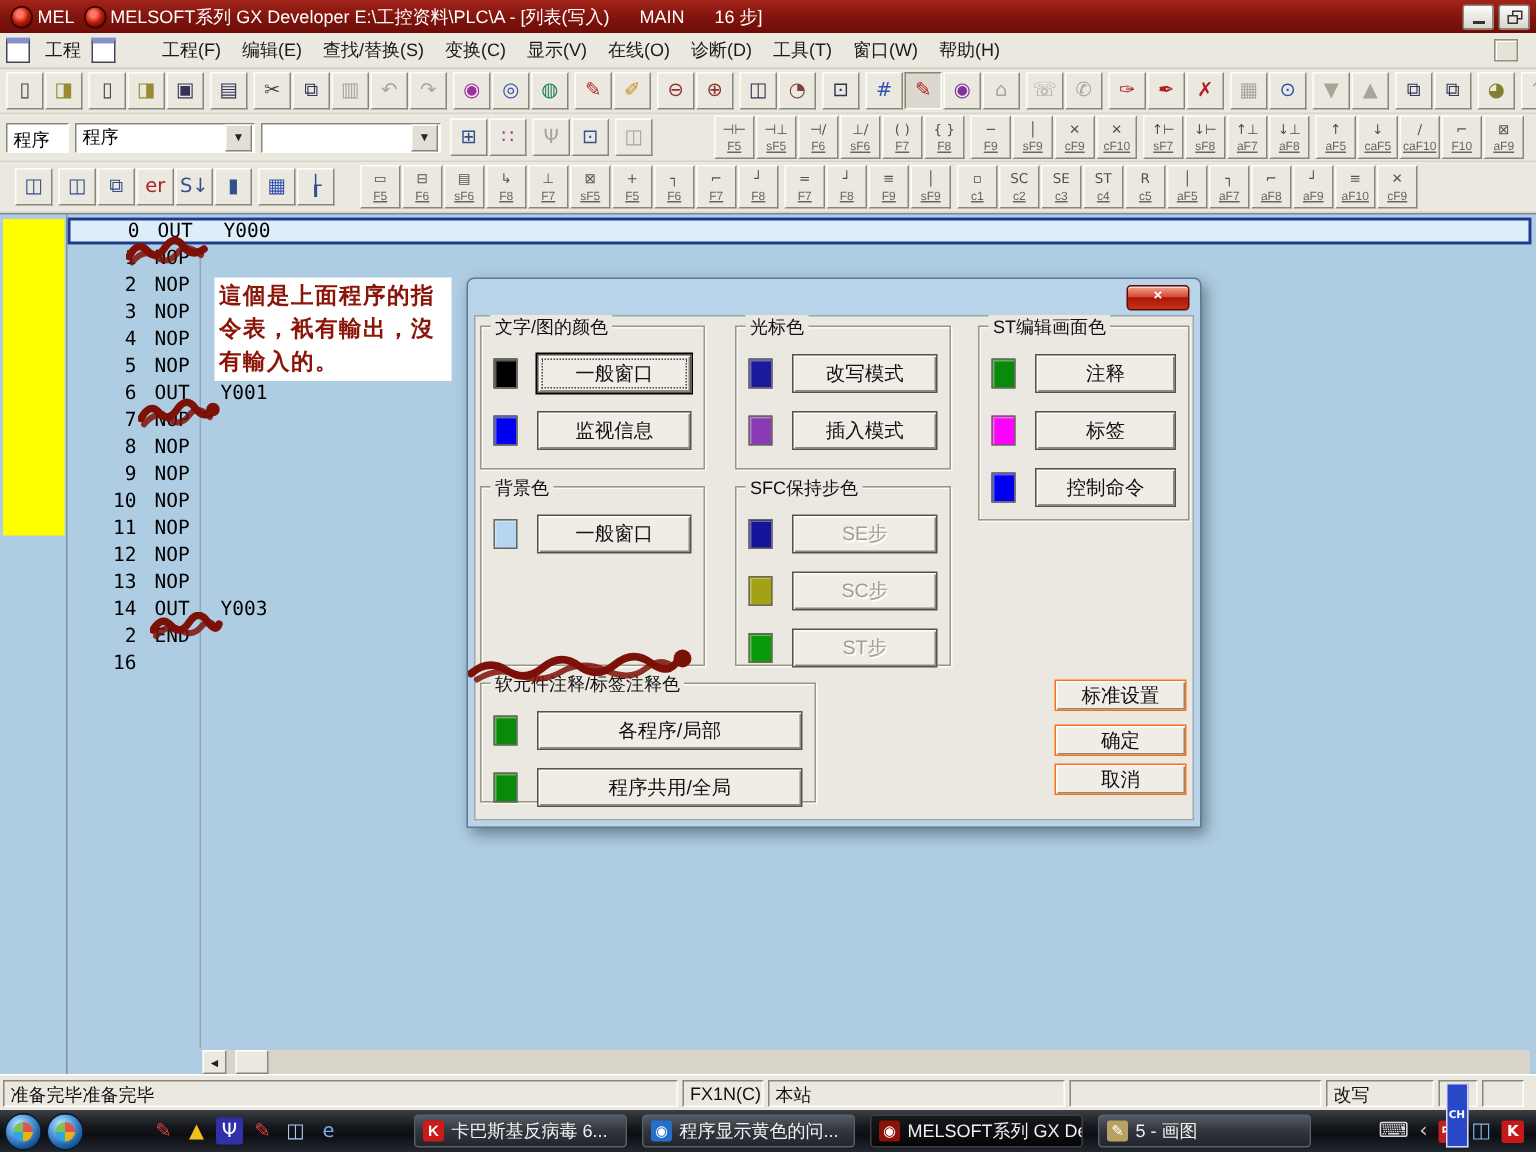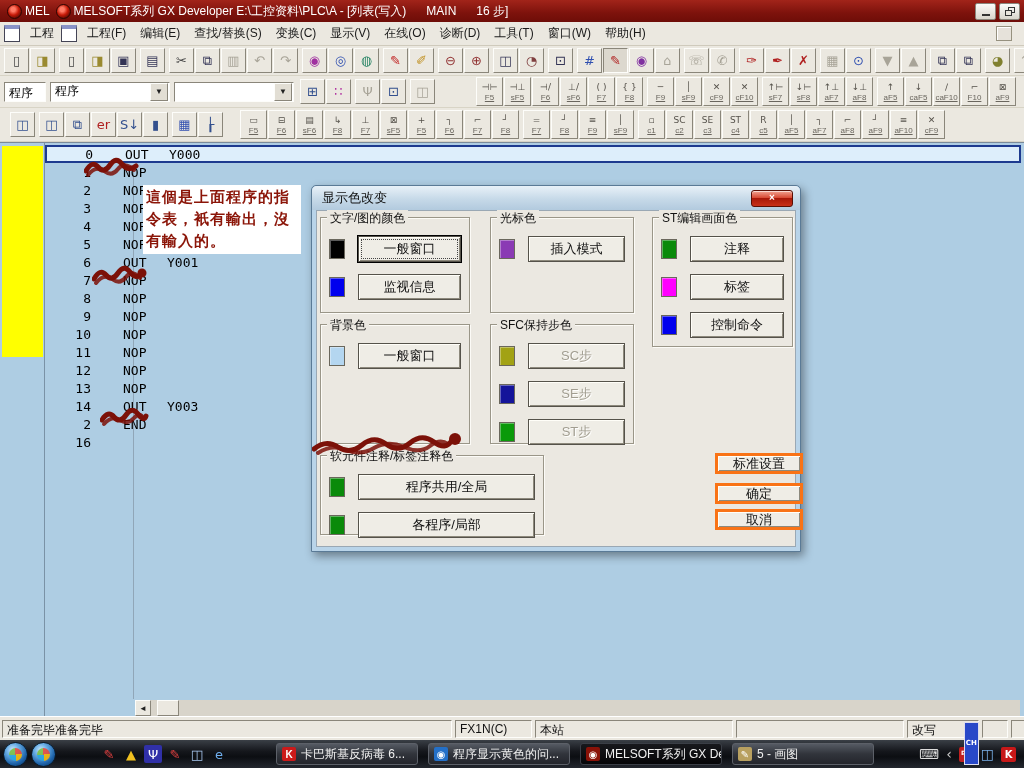--- a/index.html
+++ b/index.html
@@ -66,21 +66,21 @@
   
   #editor{position:absolute;left:0;top:142px;width:1024px;height:574px;background:#aecde3;
     border-top:1px solid #7a8a9a;overflow:hidden;}
   #yellow-strip{position:absolute;left:2px;top:3px;width:41px;height:211px;background:#ffff00;}
   .vline{position:absolute;width:1px;background:#7a92a6;}
   #vline1{left:44px;top:0;bottom:0;}
   #vline2{left:133px;top:22px;bottom:18px;background:#90a6b8;}
   .prow{position:absolute;left:45px;width:976px;height:18px;display:flex;align-items:center;
     font-family:"DejaVu Sans Mono","Liberation Mono",monospace;font-size:13px;color:#000;box-sizing:border-box;}
   .prow .step{width:46px;text-align:right;flex:0 0 auto;}
-  .prow .op{margin-left:32px;width:44px;flex:0 0 auto;}
+  .prow .op{margin-left:12px;width:44px;flex:0 0 auto;}
   .prow.selected{background:#ddeefb;border:2px solid #1d3a8f;}
   #annotation{position:absolute;left:143px;top:42px;width:158px;height:69px;background:#fff;
     color:#8b1508;font-weight:bold;font-size:15px;line-height:22px;letter-spacing:1px;
     padding:1px 3px;box-sizing:border-box;font-family:"DejaVu Serif","Liberation Serif",serif;}
   #hscroll{position:absolute;left:135px;top:557px;width:885px;height:16px;background:#d8d4ca;display:flex;align-items:center;}
   .scroll-arrow{width:16px;height:16px;background:#ebe8e0;box-sizing:border-box;
     border:1px solid;border-color:#fdfdfa #8a867a #8a867a #fdfdfa;
     display:flex;align-items:center;justify-content:center;font-size:8px;color:#222;}
   .scroll-thumb{width:22px;height:16px;background:#ebe8e0;box-sizing:border-box;margin-left:6px;
     border:1px solid;border-color:#fdfdfa #8a867a #8a867a #fdfdfa;}
@@ -102,21 +102,21 @@
   .ditem{display:flex;align-items:center;margin:12px 8px 0 8px;height:26px;}
   .swatch{width:14px;height:18px;border:1px solid #6a675c;flex:0 0 auto;
     box-shadow:inset 1px 1px 0 rgba(255,255,255,.35);}
   .dbtn{flex:1;height:26px;margin-left:13px;background:#efede6;border:1px solid #55524a;
     box-shadow:inset 1px 1px 0 #fffef8,inset -1px -1px 0 #8d897c;
     font-size:13px;color:#111;display:flex;align-items:center;justify-content:center;
     font-family:"Liberation Sans","DejaVu Sans",sans-serif;white-space:nowrap;}
   .dbtn.focused{box-shadow:inset 1px 1px 0 #fffef8,inset -1px -1px 0 #8d897c,0 0 0 1px #000;
     outline:1px dotted #444;outline-offset:-4px;}
   .dbtn.disabled{color:#a19d90;text-shadow:1px 1px 0 #fff;}
-  .action-btn{position:absolute;left:398px;width:88px;height:21px;background:#efede6;border:3px solid #f97316;
+  .action-btn{position:absolute;left:386px;width:88px;height:21px;background:#efede6;border:1px solid #f97316;
     box-shadow:inset 1px 1px 0 #fffef8,inset -1px -1px 0 #8d897c;
     font-size:13px;color:#111;display:flex;align-items:center;justify-content:center;}
 
   
   .scribble{position:absolute;z-index:20;pointer-events:none;}
 
   
   #statusbar{position:absolute;left:0;top:716px;width:1024px;height:24px;background:#ebe8e0;
     border-top:1px solid #fff;display:flex;align-items:center;padding:0 2px;box-sizing:border-box;font-size:12px;color:#111;}
   .spanel{height:18px;border:1px solid;border-color:#8a867a #fdfdfa #fdfdfa #8a867a;margin-right:3px;
@@ -165,21 +165,21 @@
       <span class="win-btn">
           <span class="restore-glyph"></span>
         </span>
     </span>
   </div>
 
   <div id="menubar">
     <span class="mini-win-icon"></span>
     <span class="menu-item">工程</span>
     <span class="mini-win-icon"></span>
-    <span id="menu-items" style="display:flex;">
+    <span id="menu-items" style="display:flex;margin-left:21px;">
         <span class="menu-item">工程(F)</span>
         <span class="menu-item">编辑(E)</span>
         <span class="menu-item">查找/替换(S)</span>
         <span class="menu-item">变换(C)</span>
         <span class="menu-item">显示(V)</span>
         <span class="menu-item">在线(O)</span>
         <span class="menu-item">诊断(D)</span>
         <span class="menu-item">工具(T)</span>
         <span class="menu-item">窗口(W)</span>
         <span class="menu-item">帮助(H)</span>
@@ -660,39 +660,40 @@
         </div>
       </div>
     <div id="annotation">這個是上面程序的指令表，衹有輸出，沒有輸入的。</div>
     <div id="hscroll">
       <span class="scroll-arrow">◄</span>
       <span class="scroll-thumb"></span>
     </div>
   </div>
 
   <div id="dialog">
-    <div id="dlg-title">
-      <span>显示色改变</span>
-    </div>
     <div id="dlg-close"><span>×</span></div>
     <div id="dlg-client">
         <div class="dgroup" style="left: 3px; top: 6px; width: 150px; height: 96px;">
           <span class="gtitle">文字/图的颜色</span>
           <div class="ditem">
             <span class="swatch" style="background: rgb(0, 0, 0);"></span>
             <button class="dbtn focused">一般窗口</button>
           </div>
           <div class="ditem">
             <span class="swatch" style="background: rgb(0, 0, 238);"></span>
             <button class="dbtn">监视信息</button>
           </div>
         </div>
         <div class="dgroup" style="left: 173px; top: 6px; width: 144px; height: 96px;">
           <span class="gtitle">光标色</span>
           <div class="ditem">
+            <span class="swatch" style="background: rgb(26, 26, 158);"></span>
+            <button class="dbtn">改写模式</button>
+          </div>
+          <div class="ditem">
             <span class="swatch" style="background: rgb(138, 58, 180);"></span>
             <button class="dbtn">插入模式</button>
           </div>
         </div>
         <div class="dgroup" style="left: 335px; top: 6px; width: 141px; height: 130px;">
           <span class="gtitle">ST编辑画面色</span>
           <div class="ditem">
             <span class="swatch" style="background: rgb(10, 138, 10);"></span>
             <button class="dbtn">注释</button>
           </div>
@@ -708,41 +709,41 @@
         <div class="dgroup" style="left: 3px; top: 113px; width: 150px; height: 120px;">
           <span class="gtitle">背景色</span>
           <div class="ditem">
             <span class="swatch" style="background: rgb(180, 214, 240);"></span>
             <button class="dbtn">一般窗口</button>
           </div>
         </div>
         <div class="dgroup" style="left: 173px; top: 113px; width: 144px; height: 120px;">
           <span class="gtitle">SFC保持步色</span>
           <div class="ditem">
+            <span class="swatch" style="background: rgb(20, 20, 154);"></span>
+            <button class="dbtn disabled">SE步</button>
+          </div>
+          <div class="ditem">
             <span class="swatch" style="background: rgb(162, 162, 20);"></span>
             <button class="dbtn disabled">SC步</button>
           </div>
           <div class="ditem">
-            <span class="swatch" style="background: rgb(20, 20, 154);"></span>
-            <button class="dbtn disabled">SE步</button>
-          </div>
-          <div class="ditem">
             <span class="swatch" style="background: rgb(10, 154, 10);"></span>
             <button class="dbtn disabled">ST步</button>
           </div>
         </div>
         <div class="dgroup" style="left: 3px; top: 244px; width: 224px; height: 80px;">
           <span class="gtitle">软元件注释/标签注释色</span>
           <div class="ditem">
             <span class="swatch" style="background: rgb(10, 138, 10);"></span>
+            <button class="dbtn">各程序/局部</button>
+          </div>
+          <div class="ditem">
+            <span class="swatch" style="background: rgb(10, 138, 10);"></span>
             <button class="dbtn">程序共用/全局</button>
-          </div>
-          <div class="ditem">
-            <span class="swatch" style="background: rgb(10, 138, 10);"></span>
-            <button class="dbtn">各程序/局部</button>
           </div>
         </div>
         <button class="action-btn" style="top: 242px;">标准设置</button>
         <button class="action-btn" style="top: 272px;">确定</button>
         <button class="action-btn" style="top: 298px;">取消</button>
       </div>
   </div>
 
   <svg class="scribble" style="left:84px;top:157px;" width="58" height="22" viewBox="0 0 58 22">
     <path d="M2 14 Q8 3 14 10 T26 8 T38 7 T52 9" fill="none" stroke="#7c1108" stroke-width="5" stroke-linecap="round"></path>
@@ -760,21 +761,21 @@
     <path d="M2 19 Q14 9 26 17 T50 15 T74 14 T98 13 T122 12 T140 10" fill="none" stroke="#7c1108" stroke-width="5" stroke-linecap="round"></path>
     <path d="M6 23 Q20 14 34 20 T62 18 T92 17 T118 16 T136 14" fill="none" stroke="#7c1108" stroke-width="4" stroke-linecap="round" opacity=".85"></path>
     <circle cx="143" cy="9" r="6" fill="#7c1108"></circle>
   </svg>
   <svg class="scribble" style="left:136px;top:267px;" width="12" height="12" viewBox="0 0 12 12">
     <circle cx="6" cy="6" r="4.5" fill="#7c1108"></circle>
   </svg>
 
   <div id="statusbar">
       <span class="spanel" style="width: 450px;">准备完毕准备完毕</span>
-      <span class="spanel" style="width: 77px;">FX1N(C)</span>
+      <span class="spanel" style="width: 54px;">FX1N(C)</span>
       <span class="spanel" style="width: 198px;">本站</span>
       <span class="spanel" style="width: 168px;"></span>
       <span class="spanel" style="width: 72px;">改写</span>
       <span class="spanel" style="width: 26px;"></span>
       <span class="spanel" style="width: 28px;"></span>
     </div>
 
   <div id="taskbar">
     <div class="orb"></div>
     <div class="orb"></div>

